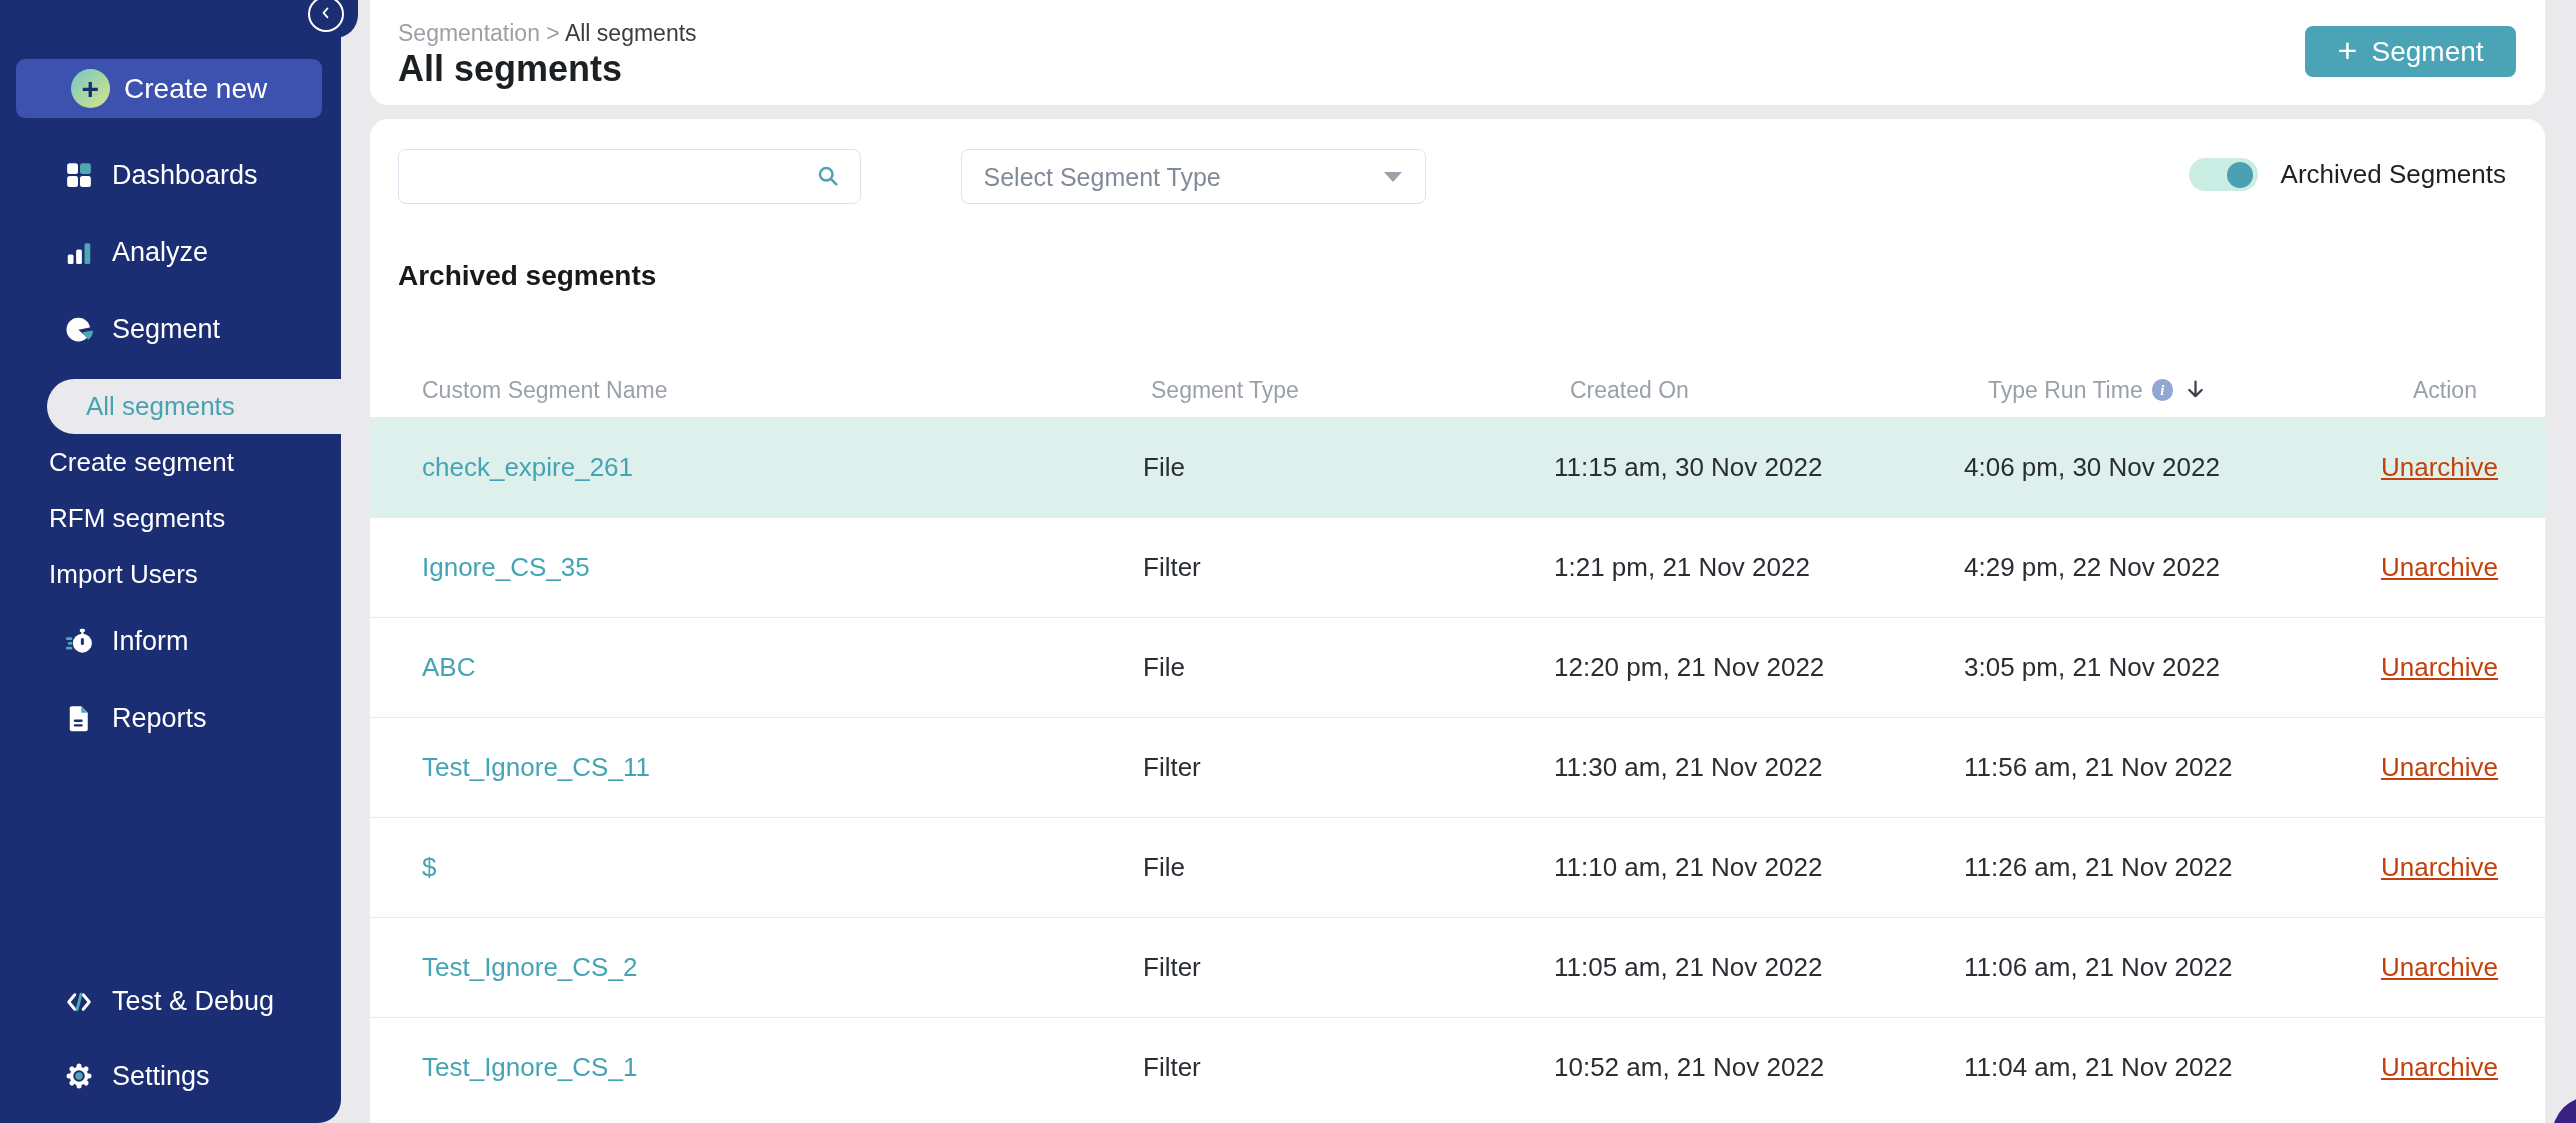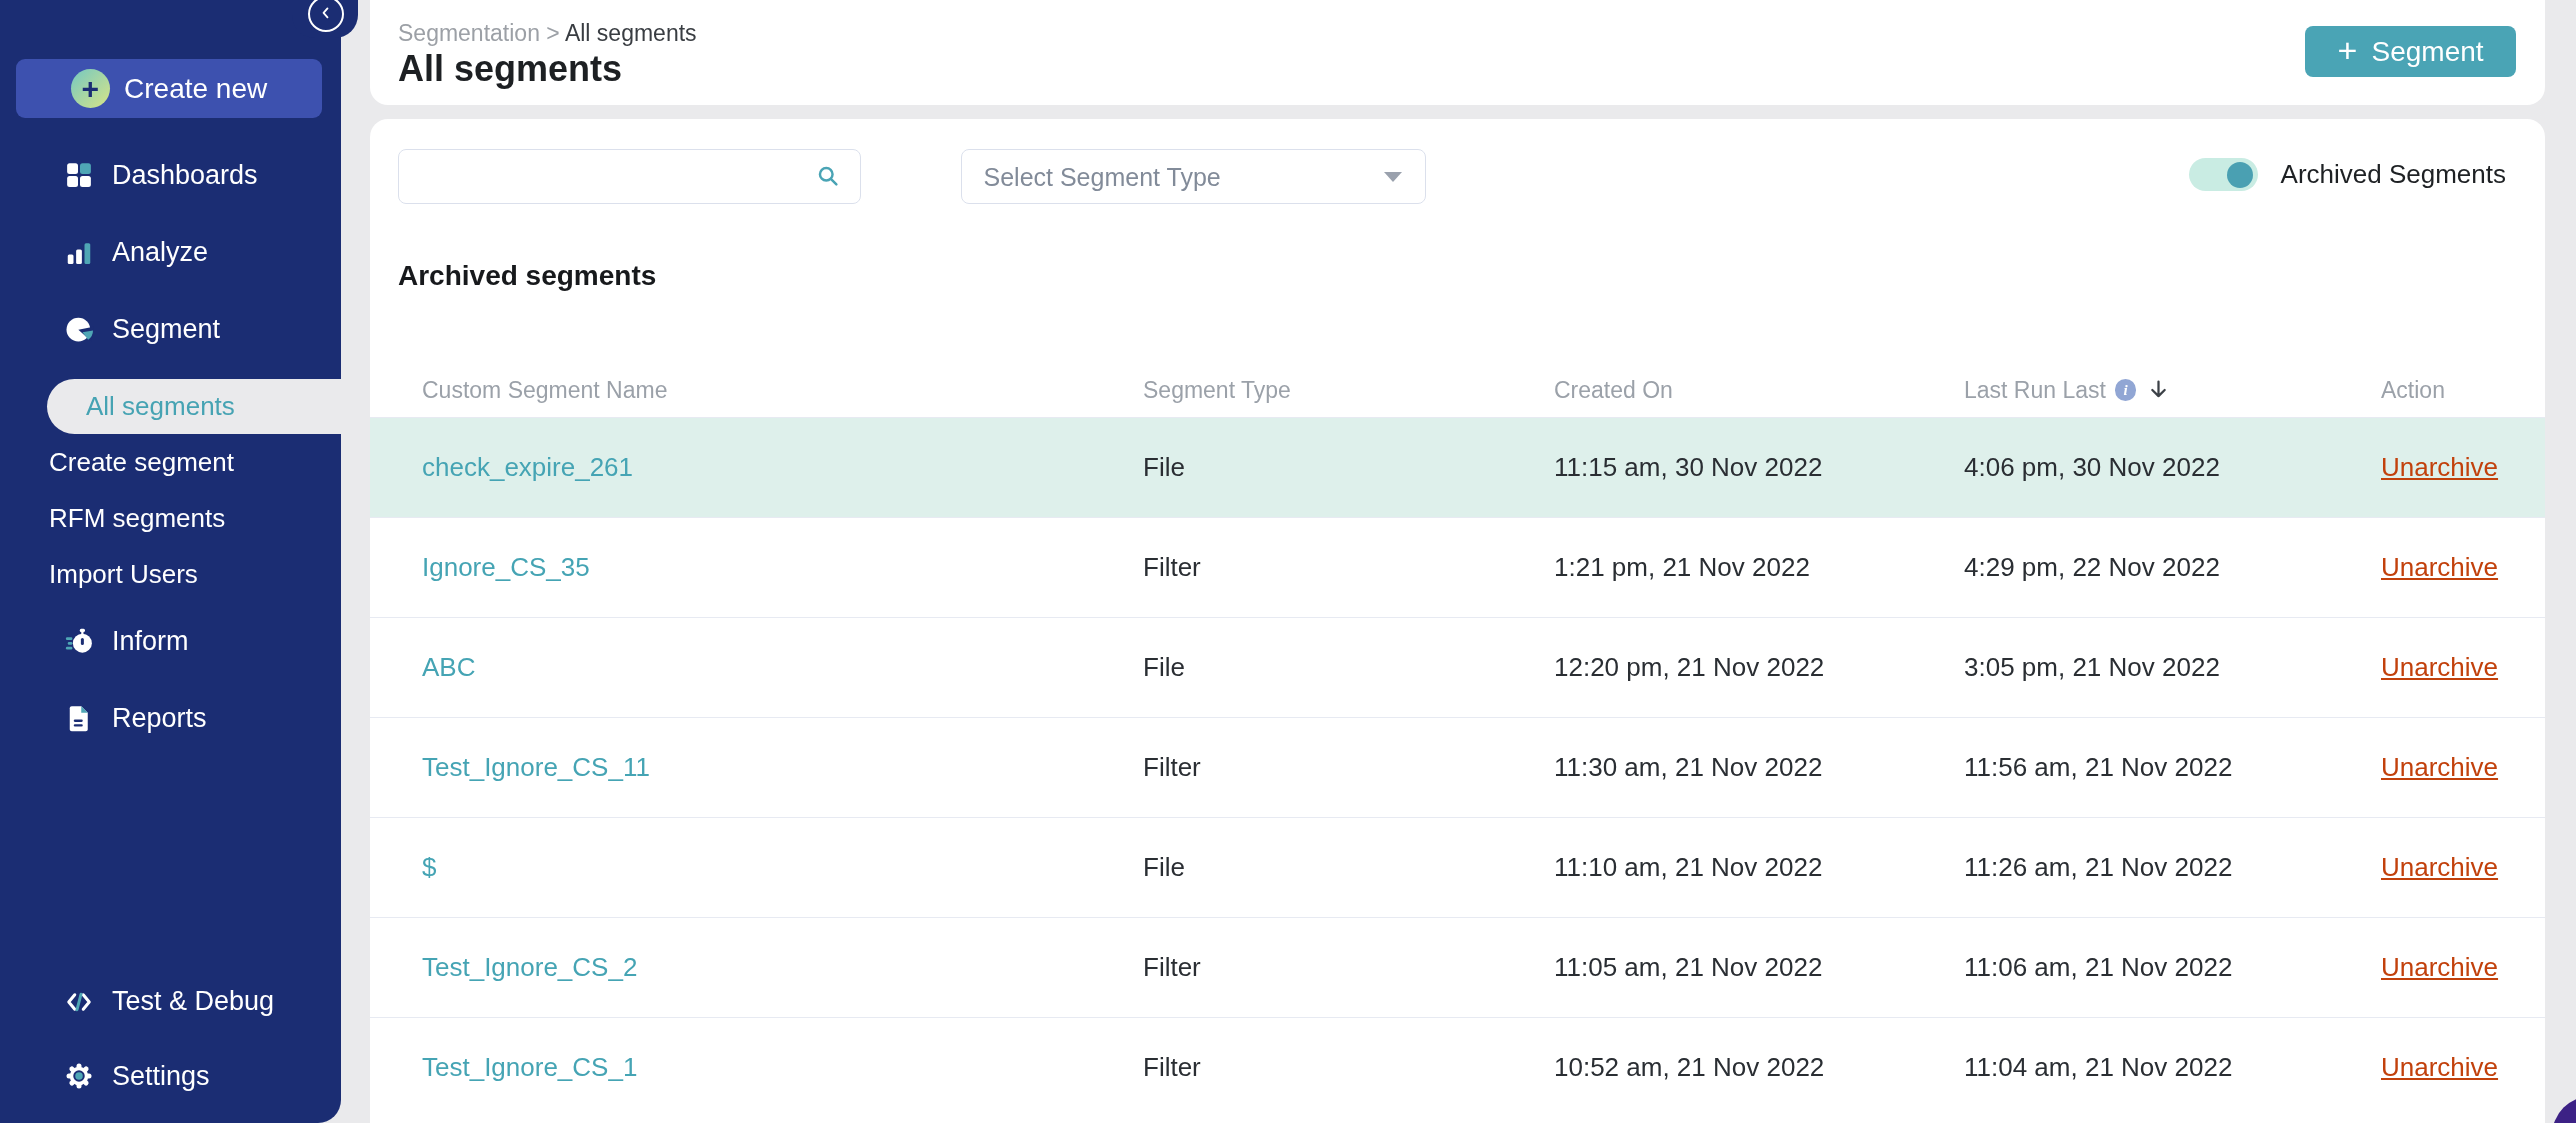--- a/index.html
+++ b/index.html
@@ -101,21 +101,21 @@
   .toggle-knob{
     position:absolute;right:4.5px;top:3.6px;width:26px;height:26px;border-radius:50%;background:#4aa0b2;
   }
   .toggle-label{font-size:26px;color:#1e2124;}
   .section-title{position:absolute;left:28px;top:141px;font-size:28px;font-weight:700;color:#17191c;}
   
   .thead{
     position:absolute;left:0;right:0;top:244px;height:54px;
     display:grid;grid-template-columns:721px 411px 410px 417px 1fr;
     padding-left:52px;box-sizing:border-box;align-items:center;
-    font-size:23px;color:#9ba1a9;
+    font-size:23px;color:#9ba1a9;gap:8px;
   }
   .th{display:flex;align-items:center;gap:9px;}
   .info-dot{
     width:21.5px;height:21.5px;border-radius:50%;background:#91a6d4;color:#ffffff;
     display:inline-flex;align-items:center;justify-content:center;
     font-family:"Liberation Serif",serif;font-style:italic;font-weight:700;font-size:15px;
   }
   .sort-arrow{width:27px;height:27px;display:inline-flex;}
   .sort-arrow svg{width:27px;height:27px;}
   .tbody{position:absolute;left:0;right:0;top:298px;}
@@ -277,21 +277,21 @@
     <span class="toggle-label">Archived Segments</span>
   </div>
 
   <div class="section-title">Archived segments</div>
 
   <div class="thead">
       <div class="th">Custom Segment Name</div>
       <div class="th">Segment Type</div>
       <div class="th">Created On</div>
       <div class="th">
-        <span>Last Run Last</span>
+        <span>Type Run Time</span>
         <span class="info-dot">i</span>
         <span class="sort-arrow">
           <svg viewBox="0 0 24 24">
             <path d="M12 4v13M6.5 11.5 12 17l5.5-5.5" stroke="#3c4147" stroke-width="2" fill="none" stroke-linecap="round" stroke-linejoin="round"></path>
           </svg>
         </span>
       </div>
       <div class="th">Action</div>
     </div>
   <div class="tbody">

